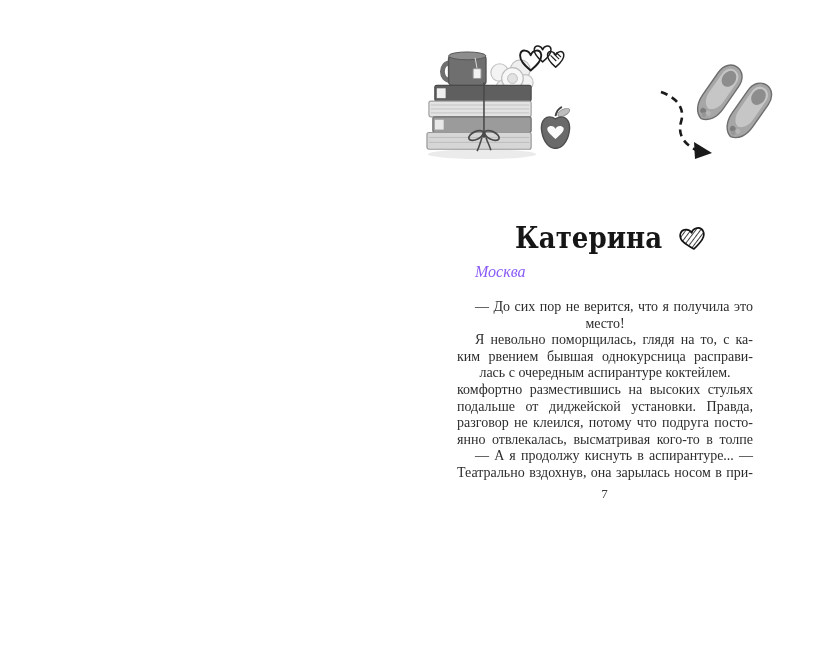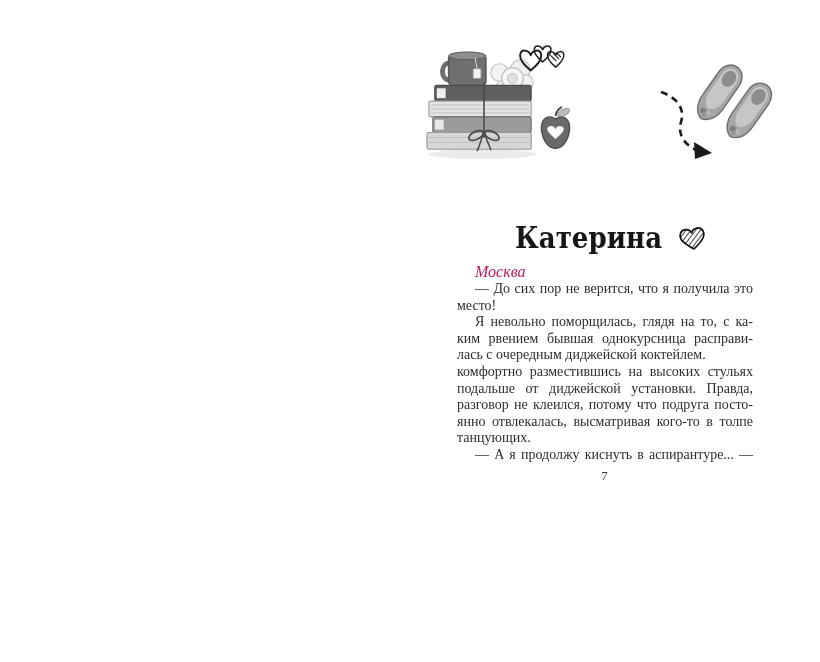--- a/index.html
+++ b/index.html
@@ -18,24 +18,24 @@
   .text-column { position:absolute; left:457px; top:221px; width:296px; }
   .chapter-title {
     margin:0; text-align:center; white-space:nowrap;
     font-family:"DejaVu Serif", serif; font-weight:700;
     font-size:30px; line-height:34px; color:#161616;
   }
   .title-inner { display:inline-block; transform:scaleX(.87); transform-origin:center; }
   .title-heart { display:inline-block; vertical-align:-3px; margin-left:6px; }
   .subtitle {
     margin:8px 0 0 18px; font-style:italic; font-size:16px; line-height:18px;
-    color:#be185d;
+    color:#8b5cf6;
   }
-  .body-text { font-size:14px; }
-  .line { line-height:16.6px; }
+  .body-text { margin-top:18px; font-size:14px; }
+  .line { line-height:16.6px;text-align:center; }
   .line.just { text-align:justify; text-align-last:justify; -moz-text-align-last:justify; }
   .line.first { text-indent:18px; }
   .page-number { margin-top:4px; text-align:center; font-size:13px; letter-spacing:1px; color:#3a3a3a; }
 </style>
 </head>
 <body>
 
 <div class="page">
 
   <svg id="deco-books" class="deco" width="122" height="114" viewBox="0 0 124 116">
@@ -138,30 +138,30 @@
     <div class="subtitle">Москва</div>
 
     <div class="body-text">
         <div>
           <div class="line just first">— До сих пор не верится, что я получила это</div>
           <div class="line">место!</div>
         </div>
         <div>
           <div class="line just first">Я невольно поморщилась, глядя на то, с ка-</div>
           <div class="line just">ким рвением бывшая однокурсница расправи-</div>
-          <div class="line">лась с очередным диджейской коктейлем.</div>
+          <div class="line">лась с очередным аспирантуре коктейлем.</div>
         </div>
         <div>
           <div class="line just">комфортно разместившись на высоких стульях</div>
           <div class="line just">подальше от диджейской установки. Правда,</div>
           <div class="line just">разговор не клеился, потому что подруга посто-</div>
           <div class="line just">янно отвлекалась, высматривая кого-то в толпе</div>
-          <div class="line">танцующих.</div>
         </div>
         <div>
           <div class="line just first">— А я продолжу киснуть в аспирантуре... —</div>
+          <div class="line just">Театрально вздохнув, она зарылась носом в при-</div>
         </div>
       </div>
 
     <div class="page-number">7</div>
   </div>
 
 </div>
 
 </body></html>

